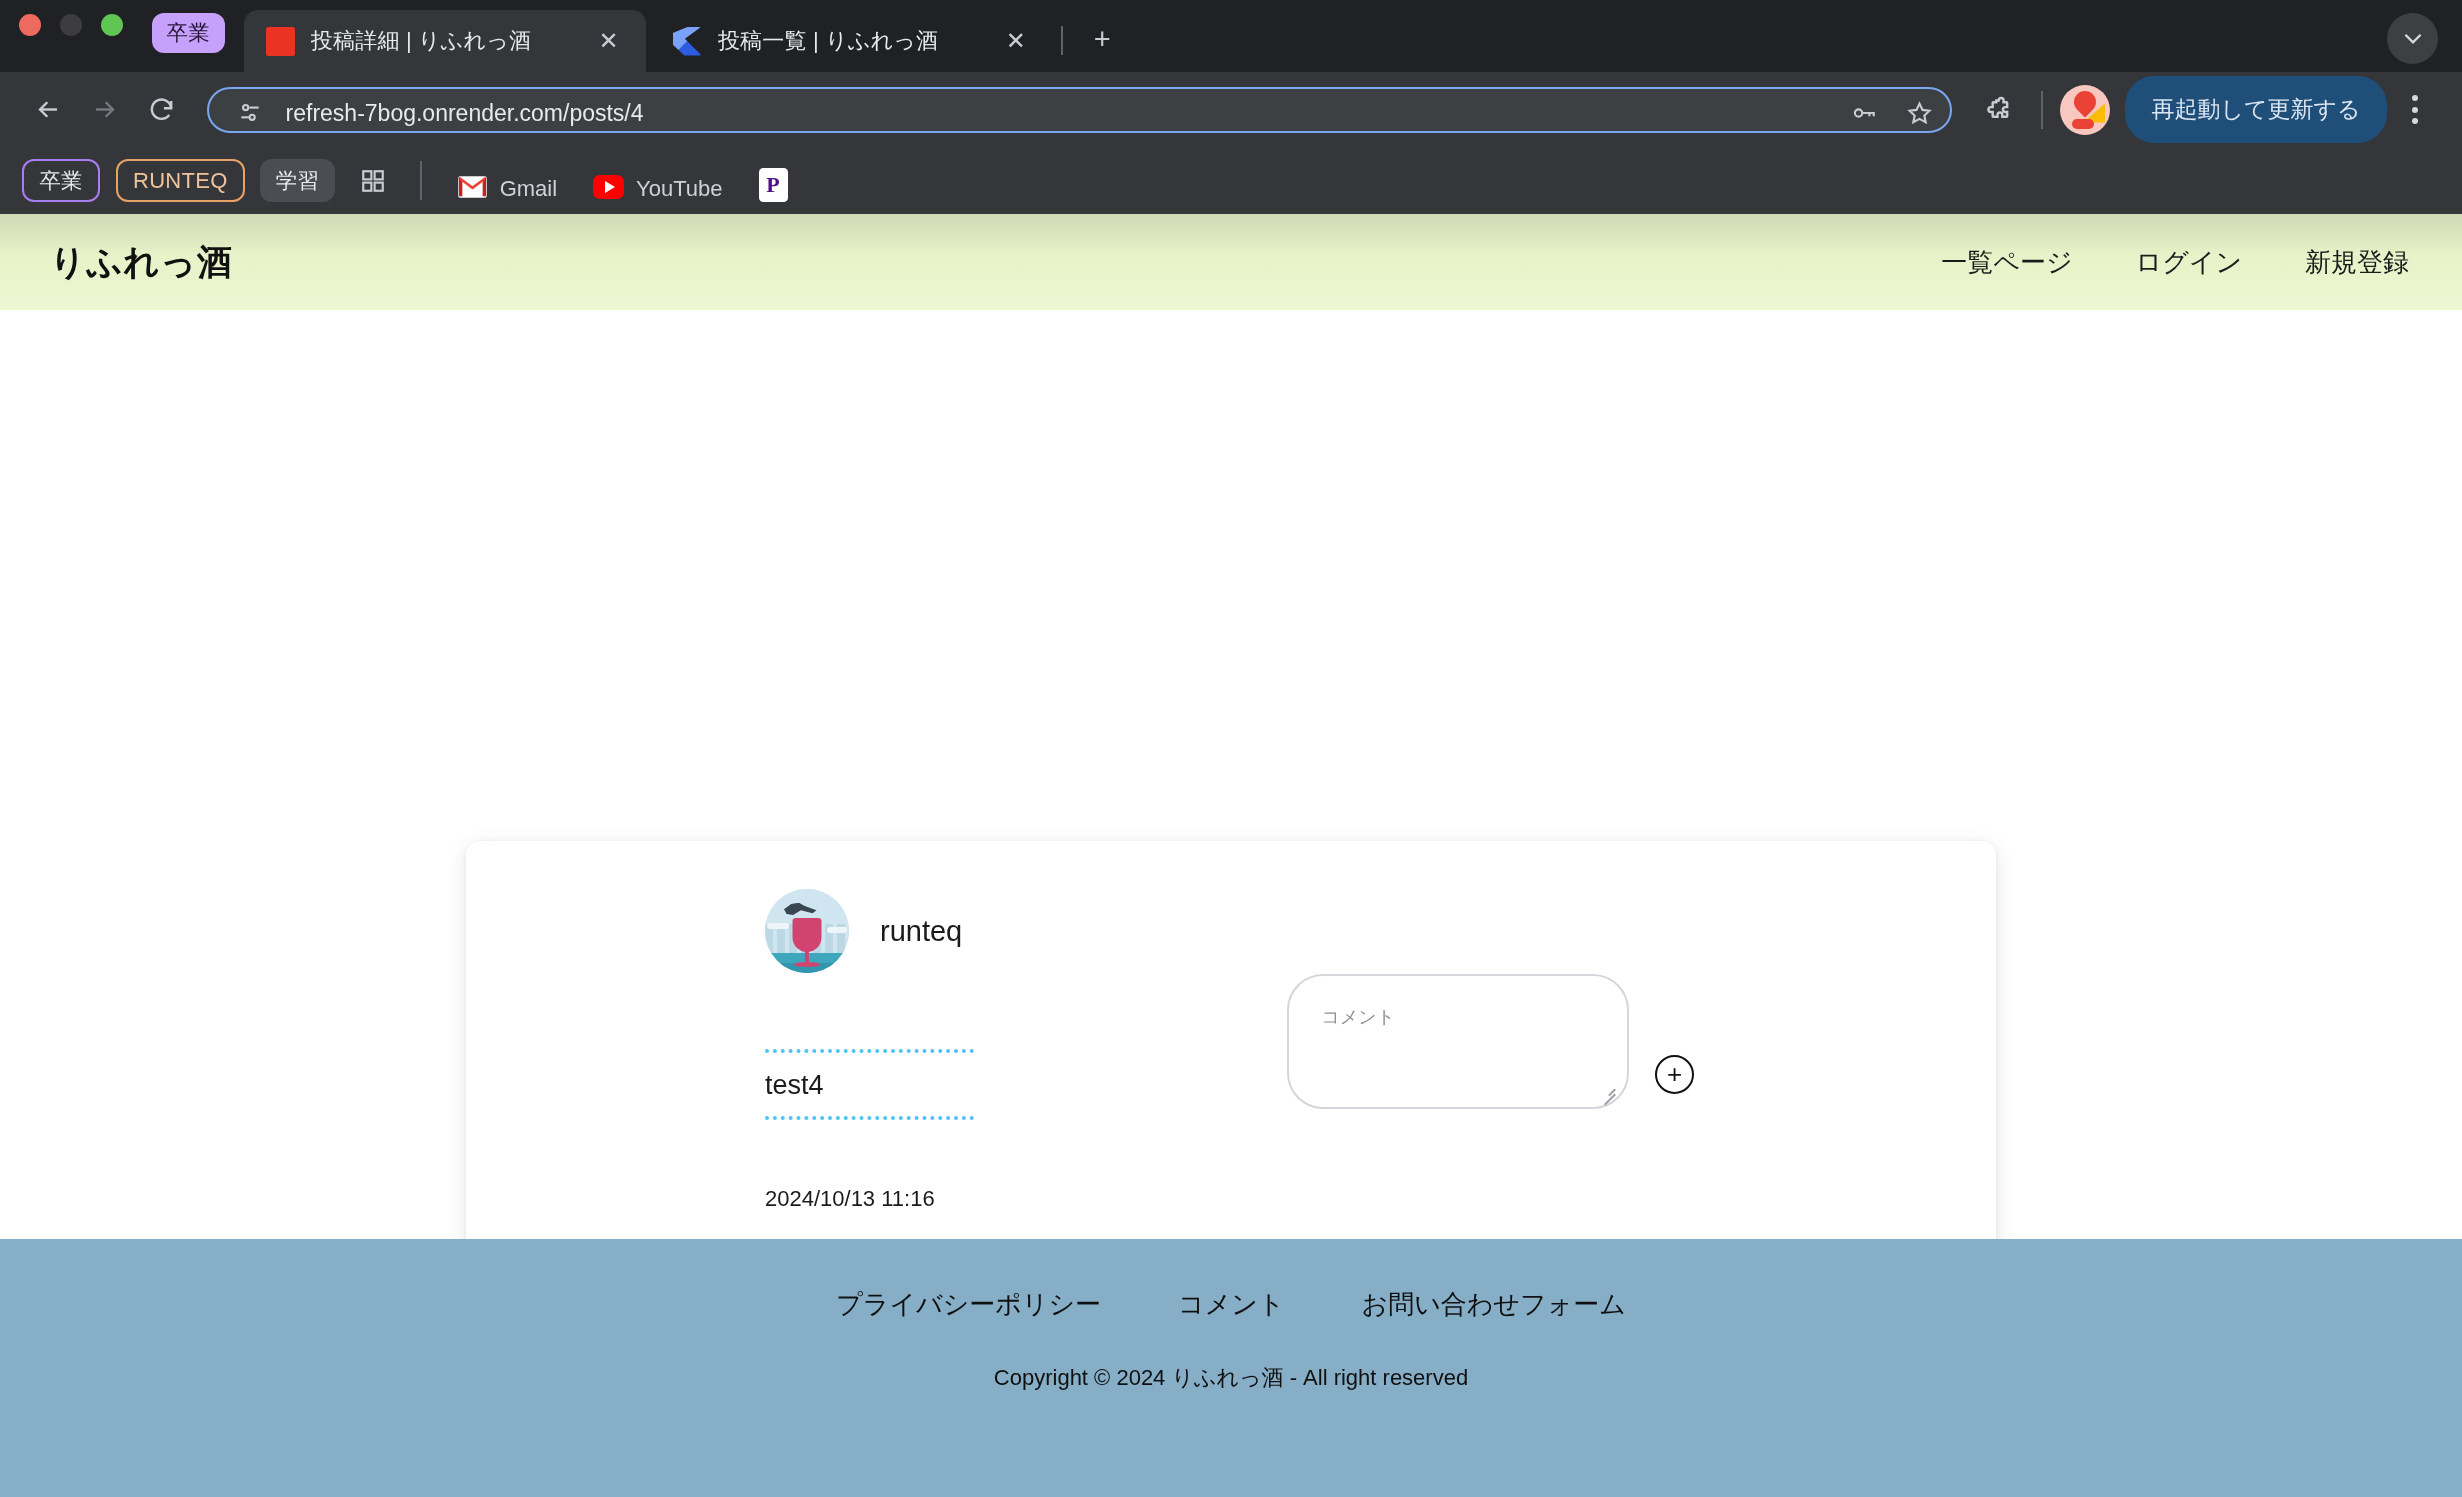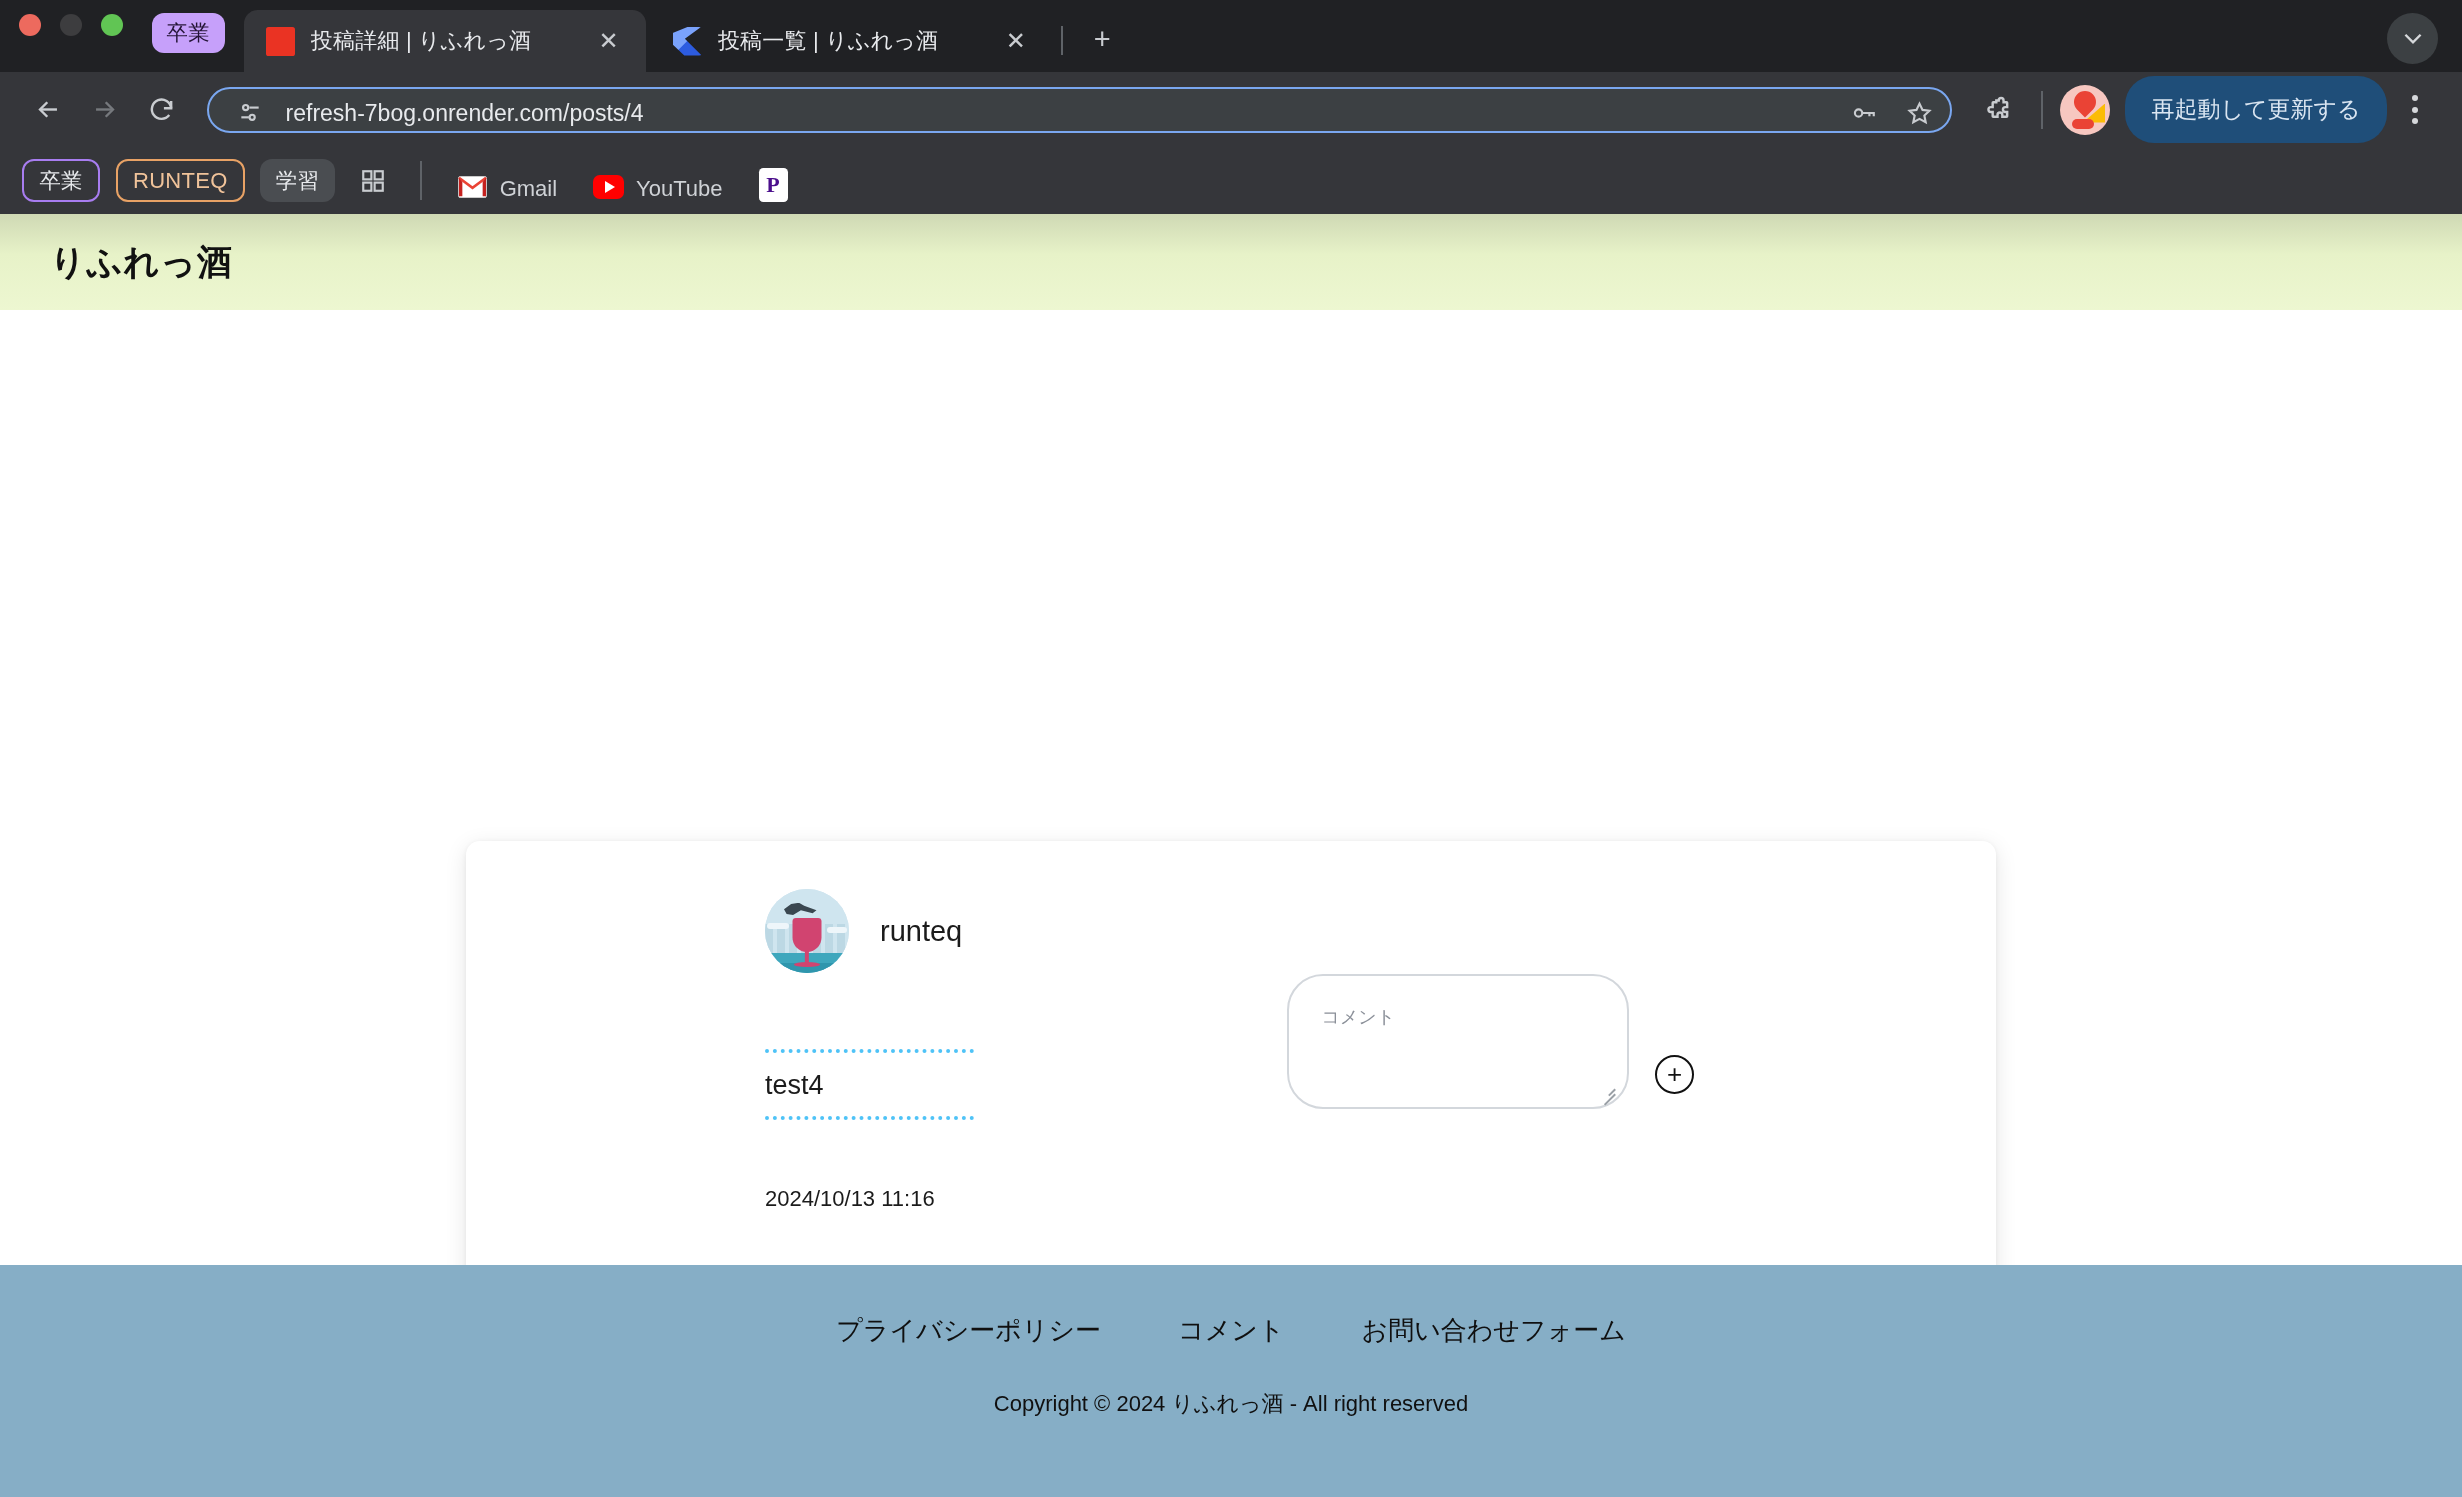--- a/index.html
+++ b/index.html
@@ -173,21 +173,21 @@
   }
   .resize-grip::before { bottom: 3.4px; width: 15.4px; transform: rotate(-45deg); }
   .resize-grip::after { bottom: 8.5px; width: 9.4px; transform: rotate(-45deg); }
   .add-btn {
     width: 39px; height: 39px; border-radius: 50%; border: 2.6px solid #111; margin-bottom: 15.4px;
     display: flex; align-items: center; justify-content: center; color: #111; font-size: 26px;
     line-height: 1; flex: none; font-weight: 400;
   }
 
   .site-footer {
-    position: absolute; left: 0; right: 0; bottom: 0; height: 233px; background: #86aec6;
+    position: absolute; left: 0; right: 0; bottom: 0; height: 259px; background: #86aec6;
     display: flex; flex-direction: column; align-items: center; padding-top: 48px; gap: 41px;
   }
   .footer-links { display: flex; align-items: center; gap: 77px; }
   .footer-link { font-size: 26px; color: #101010; }
   .footer-copy { font-size: 22px; color: #101010; }
 </style>
 </head>
 <body>
 
 <div class="browser">
@@ -327,20 +327,25 @@
 
     <div class="bm-item">
       <span class="p-ico">P</span>
     </div>
   </div>
 
   <div class="viewport">
 
     <div class="site-header">
       <div class="brand">りふれっ酒</div>
+      <div class="site-nav">
+        <a class="nav-link">一覧ページ</a>
+        <a class="nav-link">ログイン</a>
+        <a class="nav-link">新規登録</a>
+      </div>
     </div>
 
     <div class="page-body">
 
       <div class="card">
 
         <div class="card-user">
           <div class="avatar">
             <span class="sky"></span>
             <span class="city"></span>

